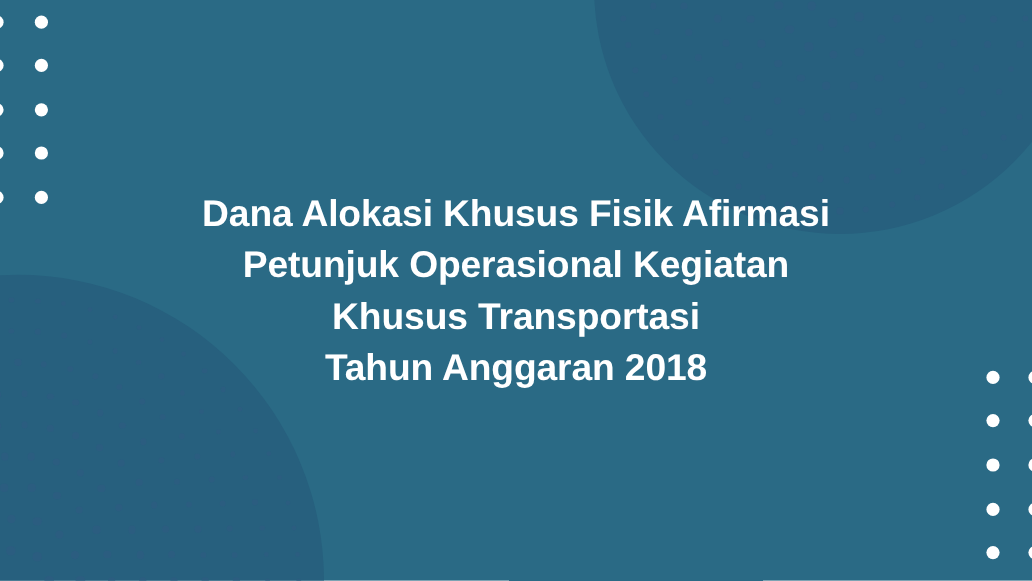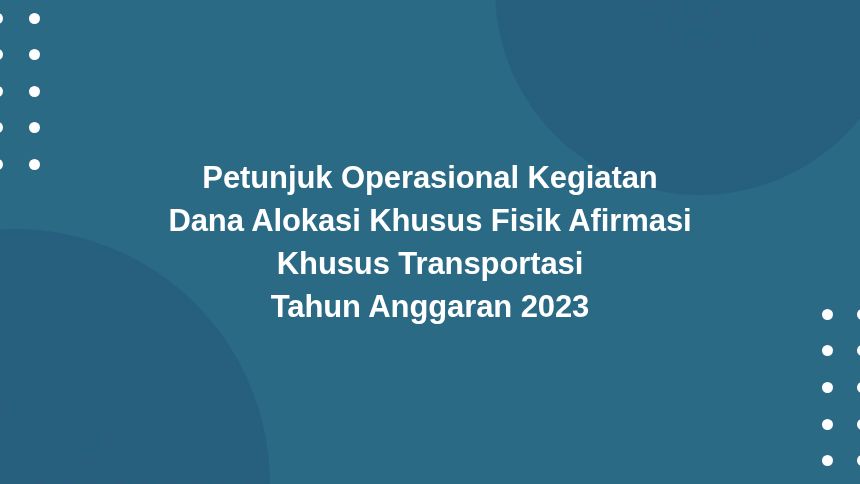--- a/index.html
+++ b/index.html
@@ -285,19 +285,19 @@
       <div class="dot" style="left: 856.5px; top: 344.5px; width: 11px; height: 11px;"></div>
       <div class="dot" style="left: 821.5px; top: 381.5px; width: 11px; height: 11px;"></div>
       <div class="dot" style="left: 856.5px; top: 381.5px; width: 11px; height: 11px;"></div>
       <div class="dot" style="left: 821.5px; top: 418.5px; width: 11px; height: 11px;"></div>
       <div class="dot" style="left: 856.5px; top: 418.5px; width: 11px; height: 11px;"></div>
       <div class="dot" style="left: 821.5px; top: 454.5px; width: 11px; height: 11px;"></div>
       <div class="dot" style="left: 856.5px; top: 454.5px; width: 11px; height: 11px;"></div>
     </div>
 
   <div id="title-block">
+    <span class="tline">Dana Alokasi Khusus Fisik Afirmasi</span>
     <span class="tline">Petunjuk Operasional Kegiatan</span>
-    <span class="tline">Dana Alokasi Khusus Fisik Afirmasi</span>
     <span class="tline">Khusus Transportasi</span>
-    <span class="tline">Tahun Anggaran 2023</span>
+    <span class="tline">Tahun Anggaran 2018</span>
   </div>
 
 </div>
 
 </body></html>

